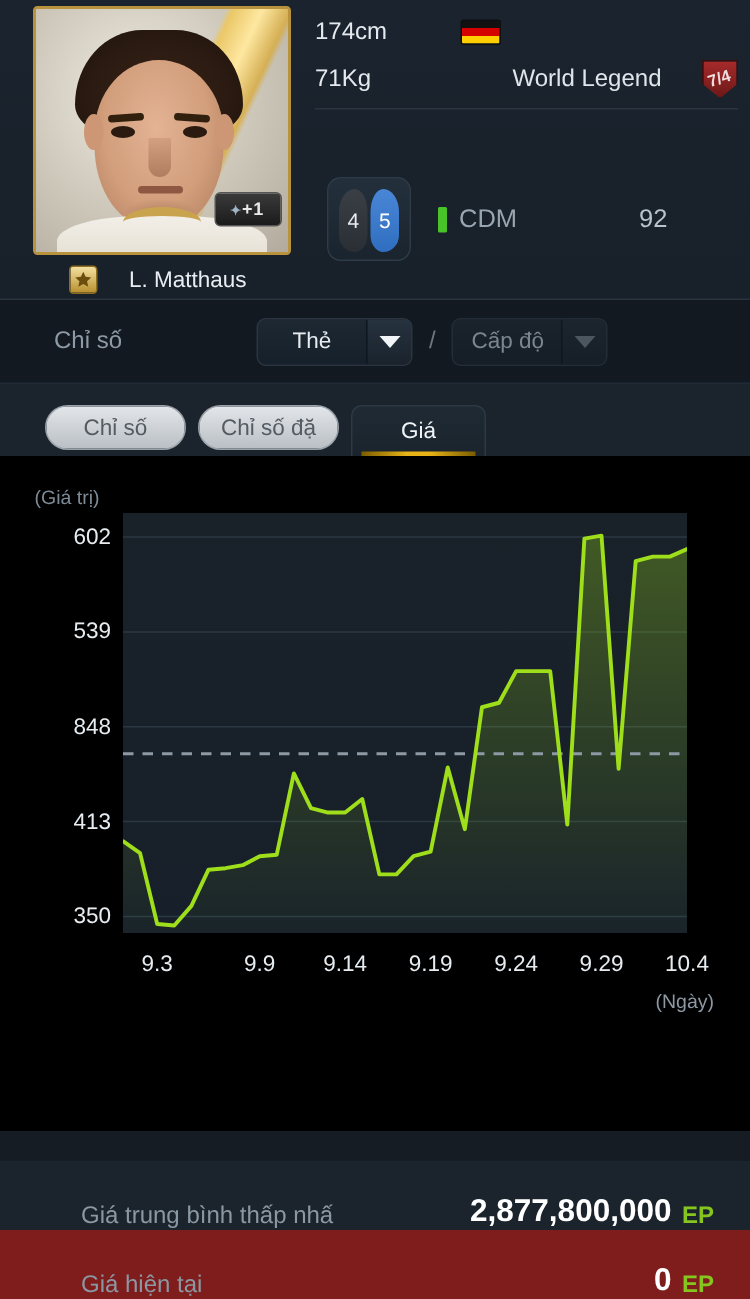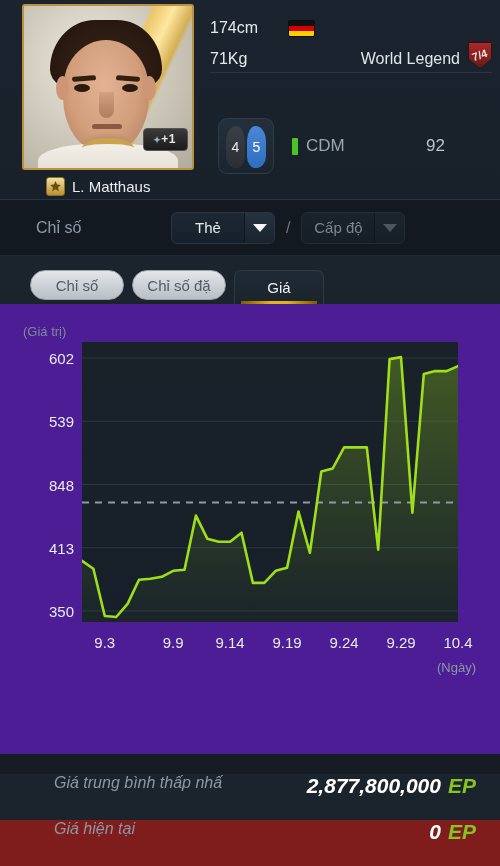--- a/index.html
+++ b/index.html
@@ -60,31 +60,31 @@
   .collar { position: absolute; left: 40px; bottom: 14px; width: 52px; height: 20px;
             border-top: 6px solid #caa34e; border-radius: 50% 50% 0 0; }
   .badge-plus {
     position: absolute; right: 4px; bottom: 17px;
     background: linear-gradient(180deg, #3a3a3a, #1b1b1b);
     border: 1px solid #555; border-radius: 4px;
     color: #e8e8e8; font-size: 12px; font-weight: bold;
     padding: 3px 11px 4px 9px; letter-spacing: .5px;
   }
   .badge-plus .sp { color: #9fb6c9; font-size: 9px; }
-  .name-row { display: flex; align-items: center; gap: 7px; margin-top: 7px; padding-left: 24px; }
+  .name-row { display: flex; align-items: center; gap: 21px; margin-top: 7px; padding-left: 24px; }
   .star-badge {
     width: 19px; height: 19px; border-radius: 3px;
     background: linear-gradient(180deg, #f3e0a0, #b8902f);
     border: 1px solid #8d6d22; display: flex; align-items: center; justify-content: center;
   }
   .star-badge svg { display: block; }
   .player-name { color: #e9edf1; font-size: 15px; }
 
   .info { position: absolute; left: 210px; top: 6px; right: 8px; }
-  .info-row { display: flex; align-items: flex-end; height: 31px; color: #e4e9ee; font-size: 16px; }
+  .info-row { display: flex; align-items: center; height: 31px; color: #e4e9ee; font-size: 16px; gap: 19px; }
   .info-row .c1 { width: 78px; }
   .info-row .c2 { flex: 1; text-align: right; padding-right: 8px; color: #dfe5ea; }
   .flag-de {
     width: 27px; height: 17px; border-radius: 2px; overflow: hidden; flex: 0 0 27px;
     background: linear-gradient(180deg, #111 0 33.3%, #d50000 33.3% 66.6%, #ffce00 66.6% 100%);
     border: 1px solid #0c0f12;
   }
   .crest {
     width: 24px; height: 26px; flex: 0 0 24px; position: relative;
     background: linear-gradient(180deg, #a62a2a, #6d1818);
@@ -149,40 +149,40 @@
   }
   .tab.active {
     background: linear-gradient(180deg, #1f2a34, #1b242d);
     color: #f1f4f7; border: 1px solid #2d3944; border-bottom: none;
     border-radius: 7px 7px 0 0; min-width: 90px; top: 0; height: 34px;
   }
   .tab.active::after { content:""; position:absolute; left:6px; right:6px; bottom:0; height:3px;
     background: linear-gradient(90deg, #7a5c00, #e8b317 40%, #e8b317 60%, #7a5c00); }
 
   
-  .chartpane { position: relative; background: #4c1d95; height: 450px; padding: 14px 0 0 0; }
+  .chartpane { position: relative; background: #000000; height: 450px; padding: 14px 0 0 0; }
   .yaxis-title { position: absolute; left: 23px; top: 20px; color: #7e8b96; font-size: 13px; }
   .unit-note { position: absolute; right: 34px; top: 20px; color: #8c98a3; font-size: 13px; }
   .plot { position: absolute; left: 82px; top: 38px; width: 376px; height: 280px;
           background: linear-gradient(180deg, #192129 0%, #17202a 100%); }
   .plot svg { display: block; }
   .ylabels { position: absolute; left: 0; top: 38px; width: 74px; height: 280px; }
   .ylabels div { position: absolute; right: 0; color: #e7ecf0; font-size: 15px; transform: translateY(-50%); }
   .xlabels { position: absolute; left: 82px; top: 330px; width: 376px; height: 24px; }
   .xlabels div { position: absolute; color: #e7ecf0; font-size: 15px; transform: translateX(-50%); }
   .xaxis-title { position: absolute; right: 24px; top: 356px; color: #8c98a3; font-size: 13px; }
 
   
   .footer { position: absolute; left: 0; bottom: 0; width: 500px; }
-  .foot-row { height: 46px; display: flex; align-items: flex-start; padding: 0 24px 0 54px; font-style: italic; }
+  .foot-row { height: 46px; display: flex; align-items: flex-end; padding: 0 24px 0 54px; }
   .foot-row.a { background: #1b242c; }
   .foot-row.b { background: #7f1d1d; }
   .foot-label { color: #8b97a2; font-size: 16px; flex: 1; white-space: nowrap; overflow: hidden; }
   .foot-val { color: #ffffff; font-size: 21px; font-weight: bold; }
-  .foot-unit { color: #86c520; font-size: 21px; font-weight: bold; margin-left: 7px; }
+  .foot-unit { color: #86c520; font-size: 16px; font-weight: bold; margin-left: 7px; }
 </style>
 </head>
 <body>
 
 <div id="app">
 
   <div class="header">
 
     <div class="card-wrap">
       <div class="card">

